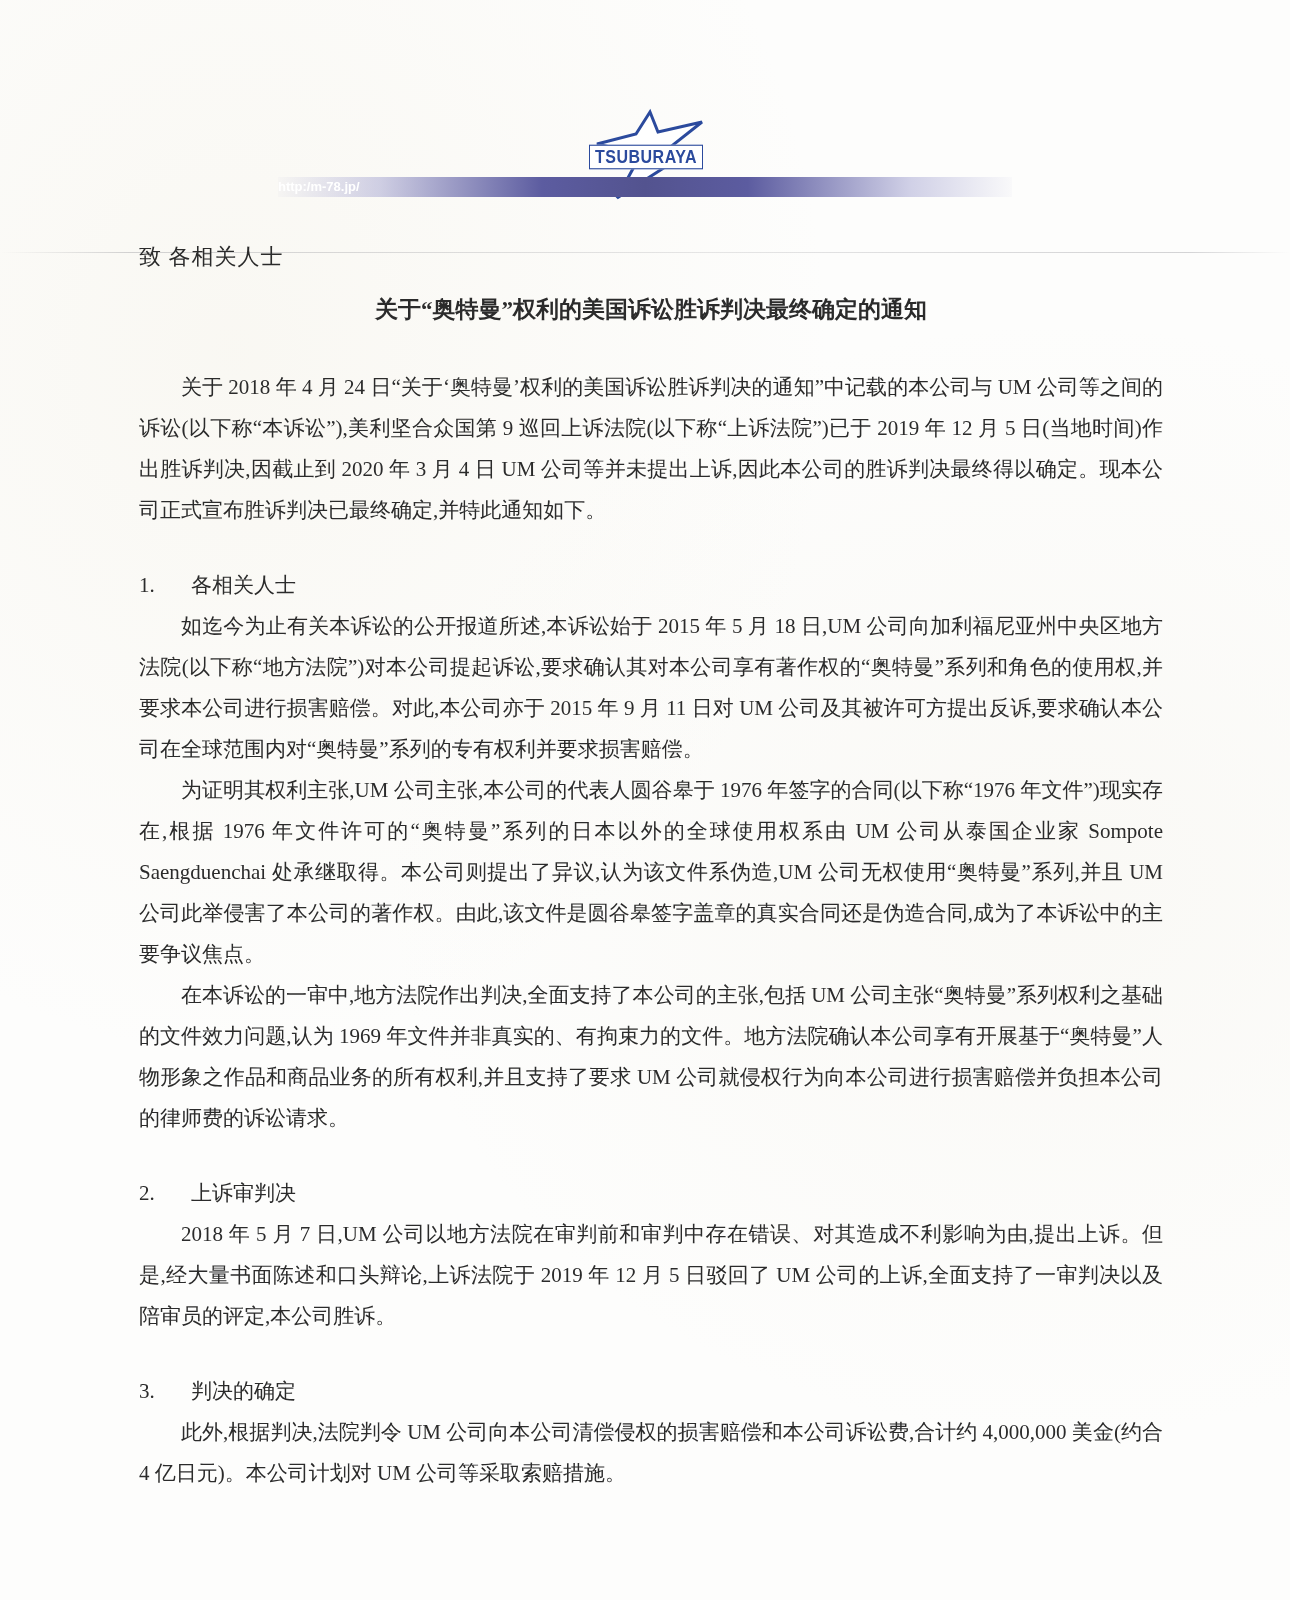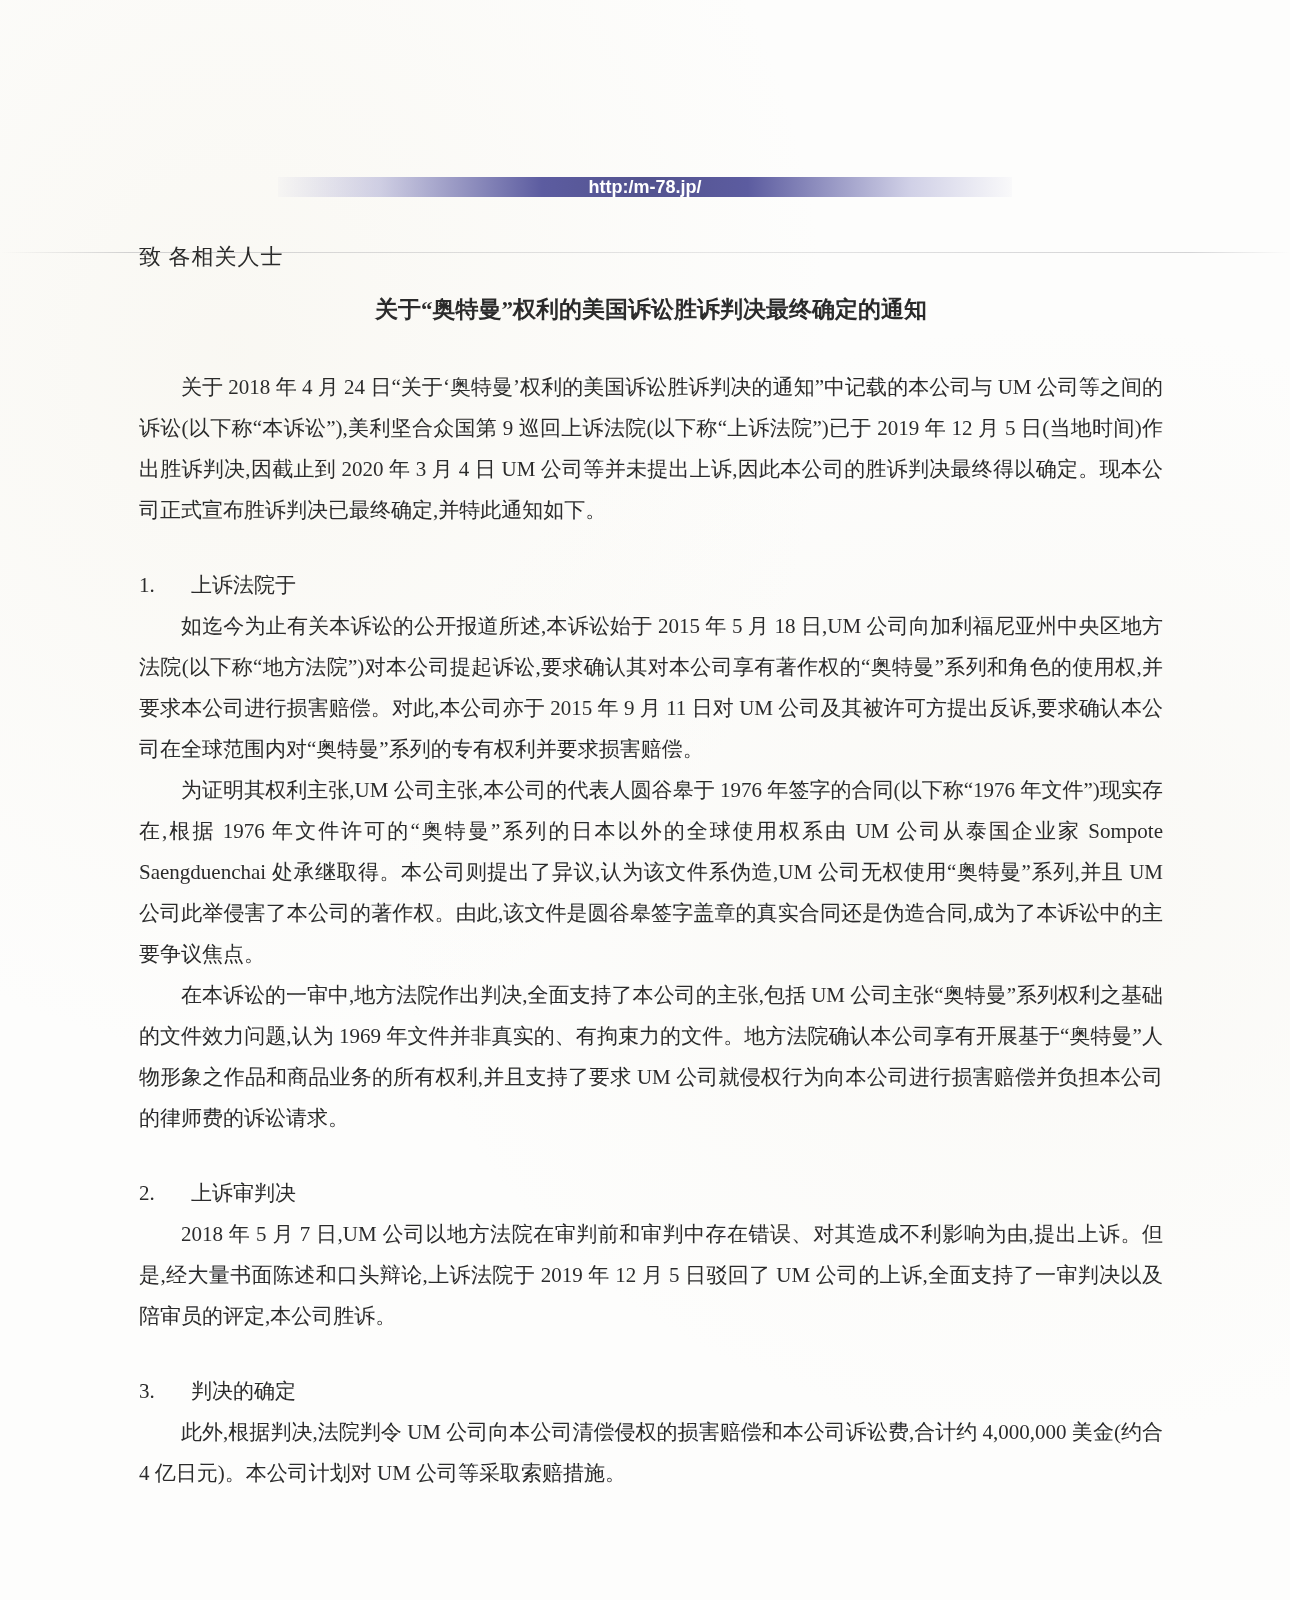--- a/index.html
+++ b/index.html
@@ -56,25 +56,24 @@
       rgba(130,130,190,0.03) 0%,
       rgba(140,140,198,0.40) 14%,
       #5c5ca0 36%,
       #53538f 50%,
       #5c5ca0 64%,
       rgba(140,140,198,0.40) 86%,
       rgba(130,130,190,0.03) 100%);
   }
   .url-text {
     display: block;
-    text-align: center;
     color: #ffffff;
     font-family: "Liberation Sans", sans-serif;
     font-weight: bold;
-    font-size: 18px;
+    font-size: 13px;
     line-height: 20px;
   }
   .scan-line {
     position: absolute;
     left: 0;
     top: 252px;
     width: 100%;
     height: 1px;
     background: linear-gradient(to right,
       rgba(160,160,165,0.0) 0%,
@@ -116,39 +115,45 @@
     width: 52px;
     flex: 0 0 52px;
   }
   .sec-title { flex: 1; }
 </style>
 </head>
 <body>
 
 <div class="page">
 
+  <div class="logo">
+    <svg width="124" height="92" viewBox="0 0 124 92">
+      <path d="M 14 36 L 53 26 L 67 4 L 75 24 L 119 14 L 86 40 L 93 52 L 34 90 L 58 46 Z" fill="#ffffff" stroke="#2b4a9d" stroke-width="3" stroke-linejoin="miter"></path>
+    </svg>
+    <div class="brand">TSUBURAYA</div>
+  </div>
 
   <div class="url-bar">
     <span class="url-text">http:/m-78.jp/</span>
   </div>
 
   <div class="scan-line"></div>
 
   <div class="content">
 
     <div class="salutation">致 各相关人士</div>
 
     <div class="title">关于“奥特曼”权利的美国诉讼胜诉判决最终确定的通知</div>
 
     <p class="para intro">关于 2018 年 4 月 24 日“关于‘奥特曼’权利的美国诉讼胜诉判决的通知”中记载的本公司与 UM 公司等之间的诉讼(以下称“本诉讼”),美利坚合众国第 9 巡回上诉法院(以下称“上诉法院”)已于 2019 年 12 月 5 日(当地时间)作出胜诉判决,因截止到 2020 年 3 月 4 日 UM 公司等并未提出上诉,因此本公司的胜诉判决最终得以确定。现本公司正式宣布胜诉判决已最终确定,并特此通知如下。</p>
 
     <div class="section">
       <div class="sec-head">
         <span class="sec-num">1.</span>
-        <span class="sec-title">上诉法院于</span>
+        <span class="sec-title">各相关人士</span>
       </div>
       <p class="para">如迄今为止有关本诉讼的公开报道所述,本诉讼始于 2015 年 5 月 18 日,UM 公司向加利福尼亚州中央区地方法院(以下称“地方法院”)对本公司提起诉讼,要求确认其对本公司享有著作权的“奥特曼”系列和角色的使用权,并要求本公司进行损害赔偿。对此,本公司亦于 2015 年 9 月 11 日对 UM 公司及其被许可方提出反诉,要求确认本公司在全球范围内对“奥特曼”系列的专有权利并要求损害赔偿。</p>
       <p class="para">为证明其权利主张,UM 公司主张,本公司的代表人圆谷皋于 1976 年签字的合同(以下称“1976 年文件”)现实存在,根据 1976 年文件许可的“奥特曼”系列的日本以外的全球使用权系由 UM 公司从泰国企业家 Sompote Saengduenchai 处承继取得。本公司则提出了异议,认为该文件系伪造,UM 公司无权使用“奥特曼”系列,并且 UM 公司此举侵害了本公司的著作权。由此,该文件是圆谷皋签字盖章的真实合同还是伪造合同,成为了本诉讼中的主要争议焦点。</p>
       <p class="para">在本诉讼的一审中,地方法院作出判决,全面支持了本公司的主张,包括 UM 公司主张“奥特曼”系列权利之基础的文件效力问题,认为 1969 年文件并非真实的、有拘束力的文件。地方法院确认本公司享有开展基于“奥特曼”人物形象之作品和商品业务的所有权利,并且支持了要求 UM 公司就侵权行为向本公司进行损害赔偿并负担本公司的律师费的诉讼请求。</p>
     </div>
 
     <div class="section">
       <div class="sec-head">
         <span class="sec-num">2.</span>
         <span class="sec-title">上诉审判决</span>

